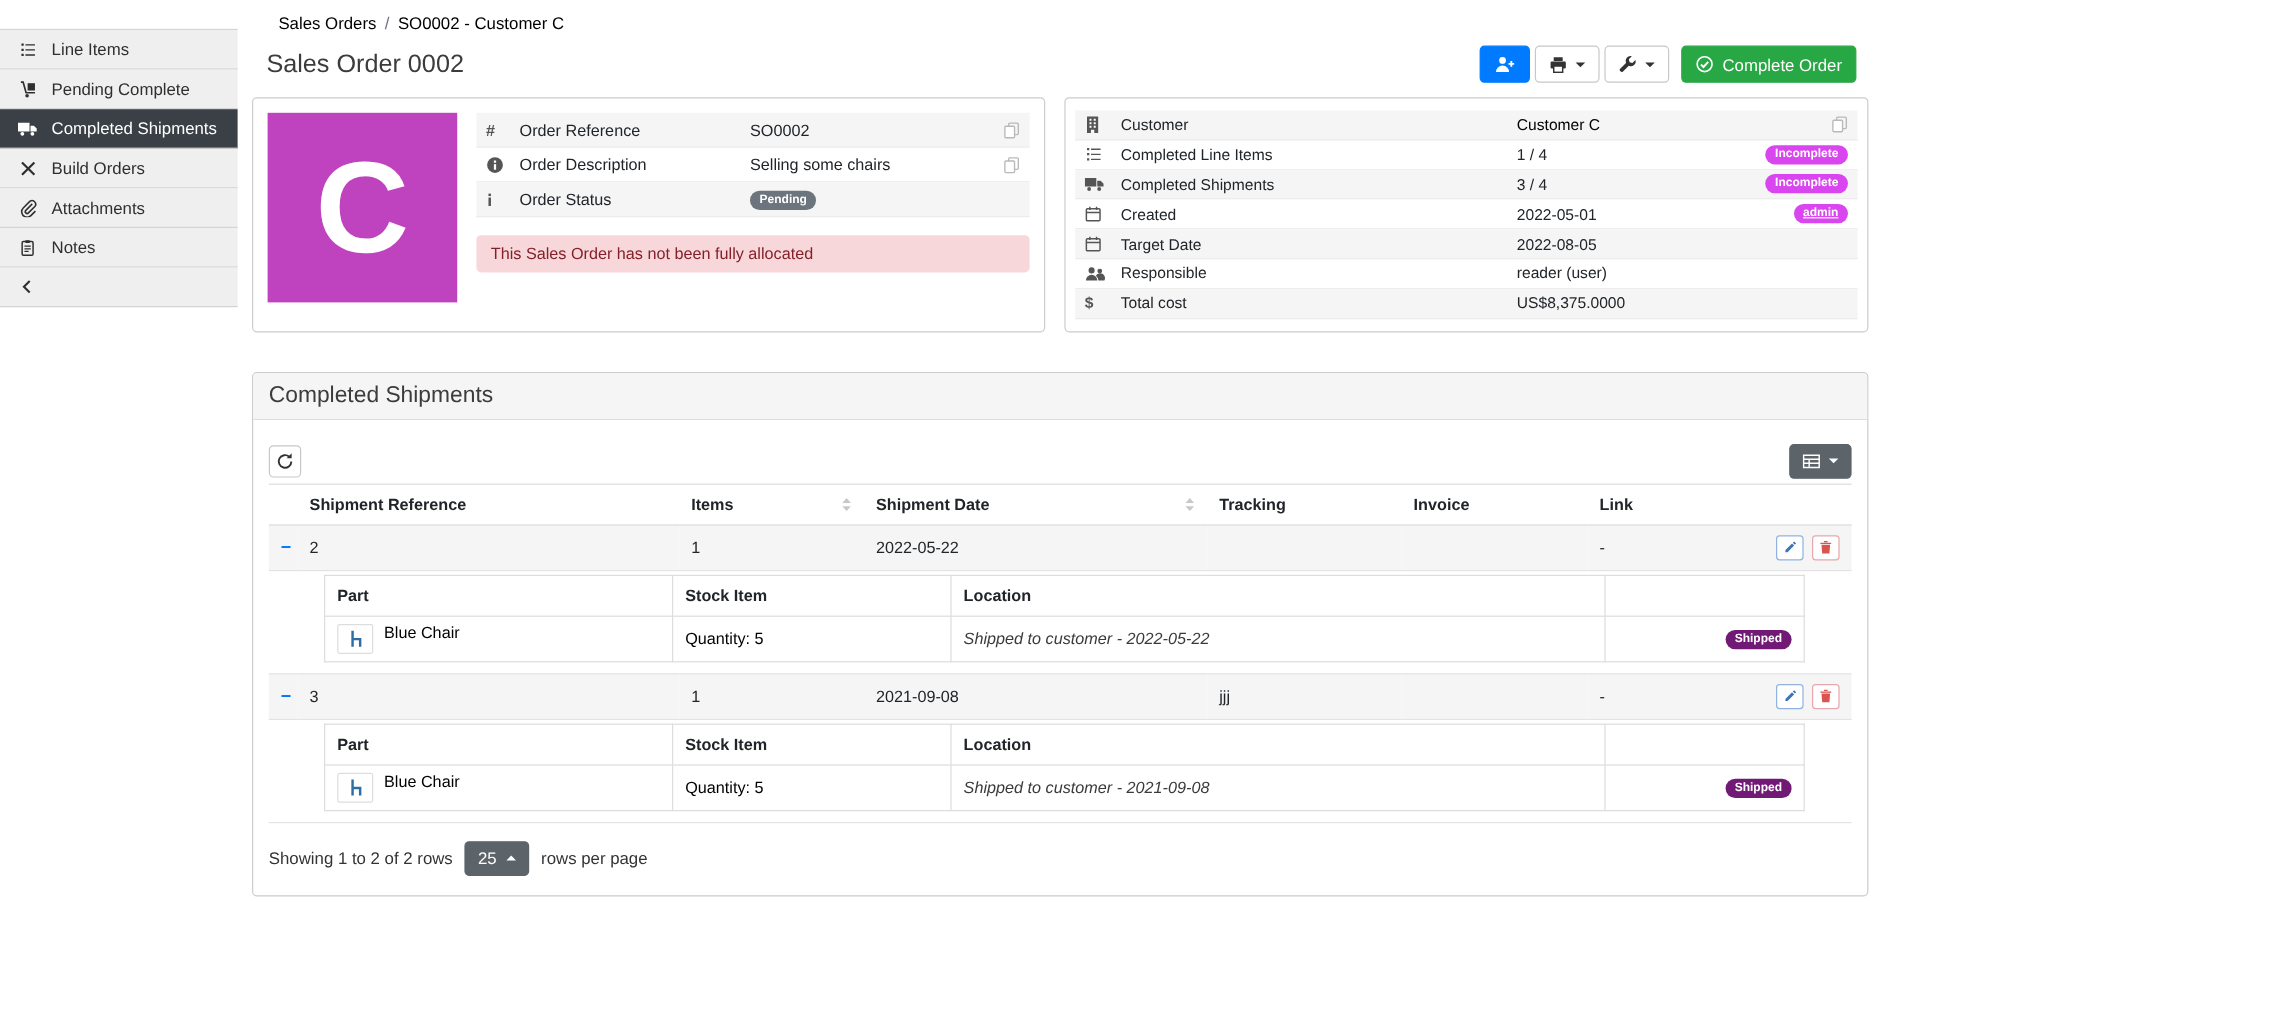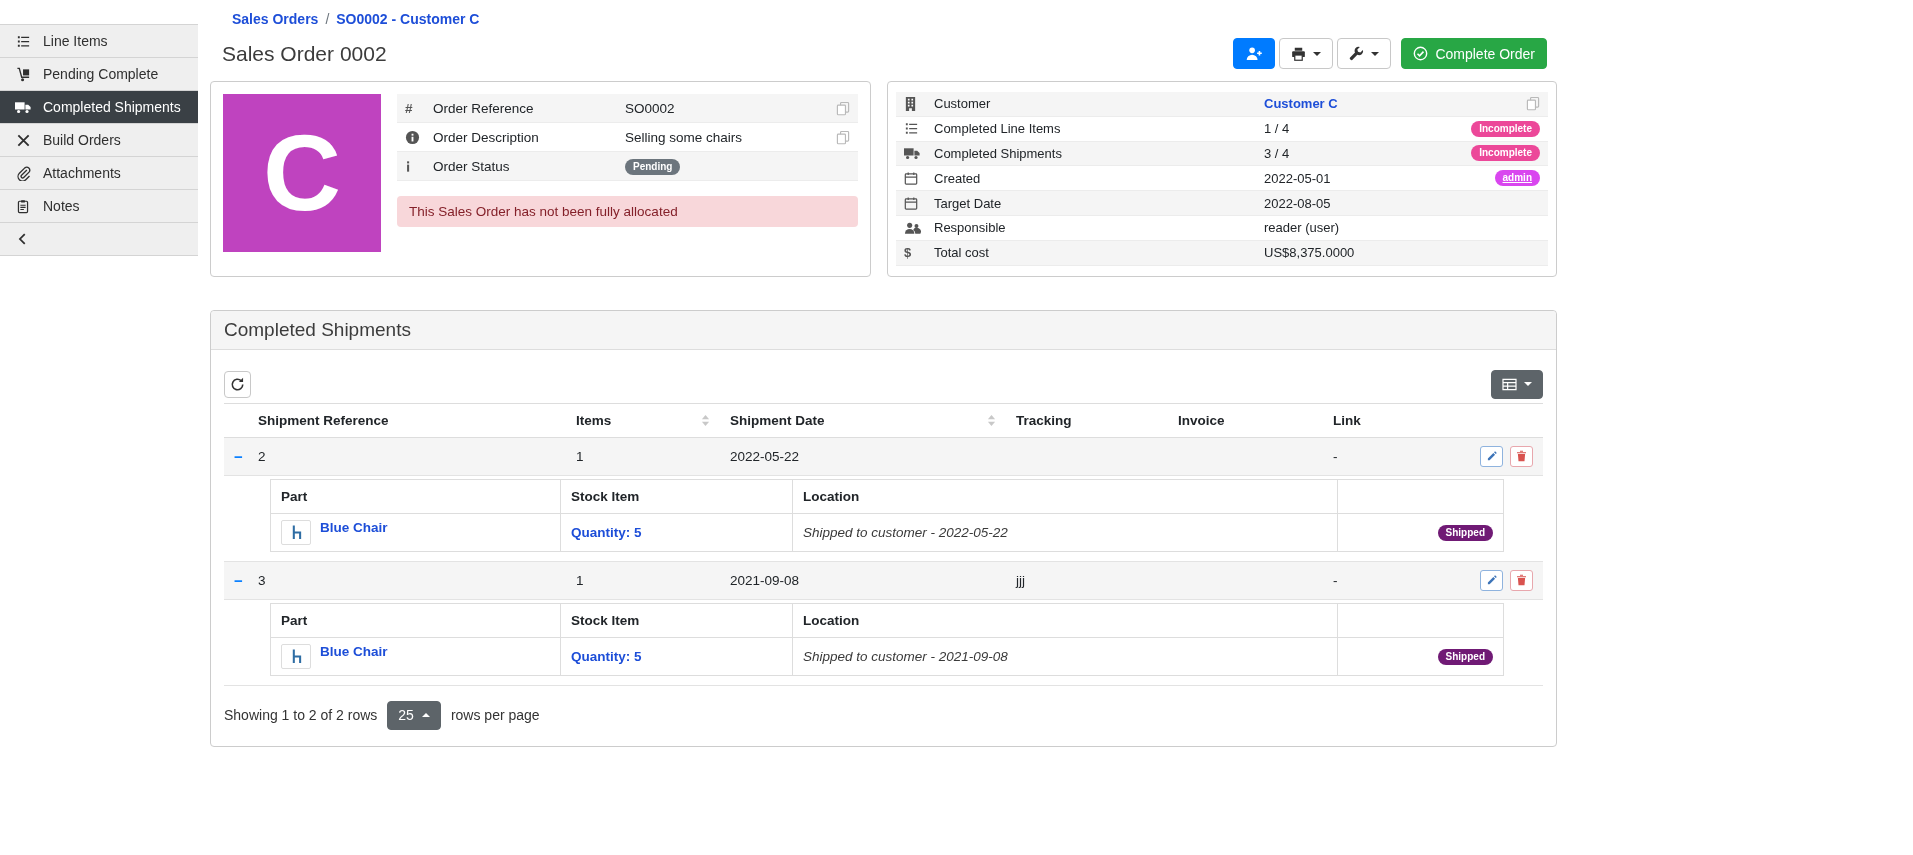--- a/index.html
+++ b/index.html
@@ -1,18 +1,18 @@
 <!DOCTYPE html>
 <html><head>
 <meta charset="utf-8">
 <style>
   * { box-sizing: border-box; margin: 0; padding: 0; }
   html,body { width:1913px; height:855px; overflow:hidden; background:#fff;
     font-family:"Liberation Sans", sans-serif; font-size:13.5px; color:#212529; }
-  a { color:#1d4ed8; text-decoration:none; cursor:pointer;font-weight:bold; }
+  a { color:#000000; text-decoration:none; cursor:pointer; }
   button { font-family:"Liberation Sans", sans-serif; cursor:pointer; }
 
   .layout { display:flex; align-items:flex-start; }
 
   
   .sidebar { width:198px; flex:none; margin-top:24px; border-top:1px solid #d4d4d4; }
   .side-item { display:flex; align-items:center; gap:11px; height:33px; padding:0 14px;
     background:#efefef; border-bottom:1px solid #d4d4d4; color:#2f2f2f; font-size:14px; cursor:pointer; }
   .side-item.active { background:#3a4045; color:#fff; }
   .side-item .ic { width:18px; display:inline-flex; justify-content:center; }
@@ -57,21 +57,21 @@
   .m-row { display:flex; align-items:center; height:24.8px; padding:0 8px; border-bottom:1px solid #ececec; font-size:13px; }
   .m-row:nth-child(odd) { background:#f5f5f5; }
   .m-ic { width:30px; color:#555; display:inline-flex; }
   .m-label { width:330px; }
   .m-value { flex:1; }
   .m-right { min-width:70px; display:flex; justify-content:flex-end; align-items:center; }
 
   .badge { display:inline-block; font-size:10px; font-weight:bold; color:#fff;
     padding:3px 8px; border-radius:9px; line-height:1; }
   .badge-gray { background:#6c757d; }
-  .badge-red { background:#ec4899; }
+  .badge-red { background:#d946ef; }
   .badge-dark { background:#d946ef;text-decoration:underline; }
   .badge-green { background:#701a75; }
 
   
   .panel { border:1px solid #ccc; border-radius:4px; margin-top:33px; background:#fff; }
   .panel-heading { background:#f5f5f5; border-bottom:1px solid #ddd; padding:8px 13px;
     font-size:19px; font-weight:500; color:#3c3c3c; border-radius:4px 4px 0 0; }
   .panel-body { padding:14px 13px 16px 13px; }
   .table-toolbar { display:flex; justify-content:space-between; align-items:center; margin-top:6px; }
   .icon-btn { width:27px; height:27px; border:1px solid #c8c8c8; border-radius:4px;

